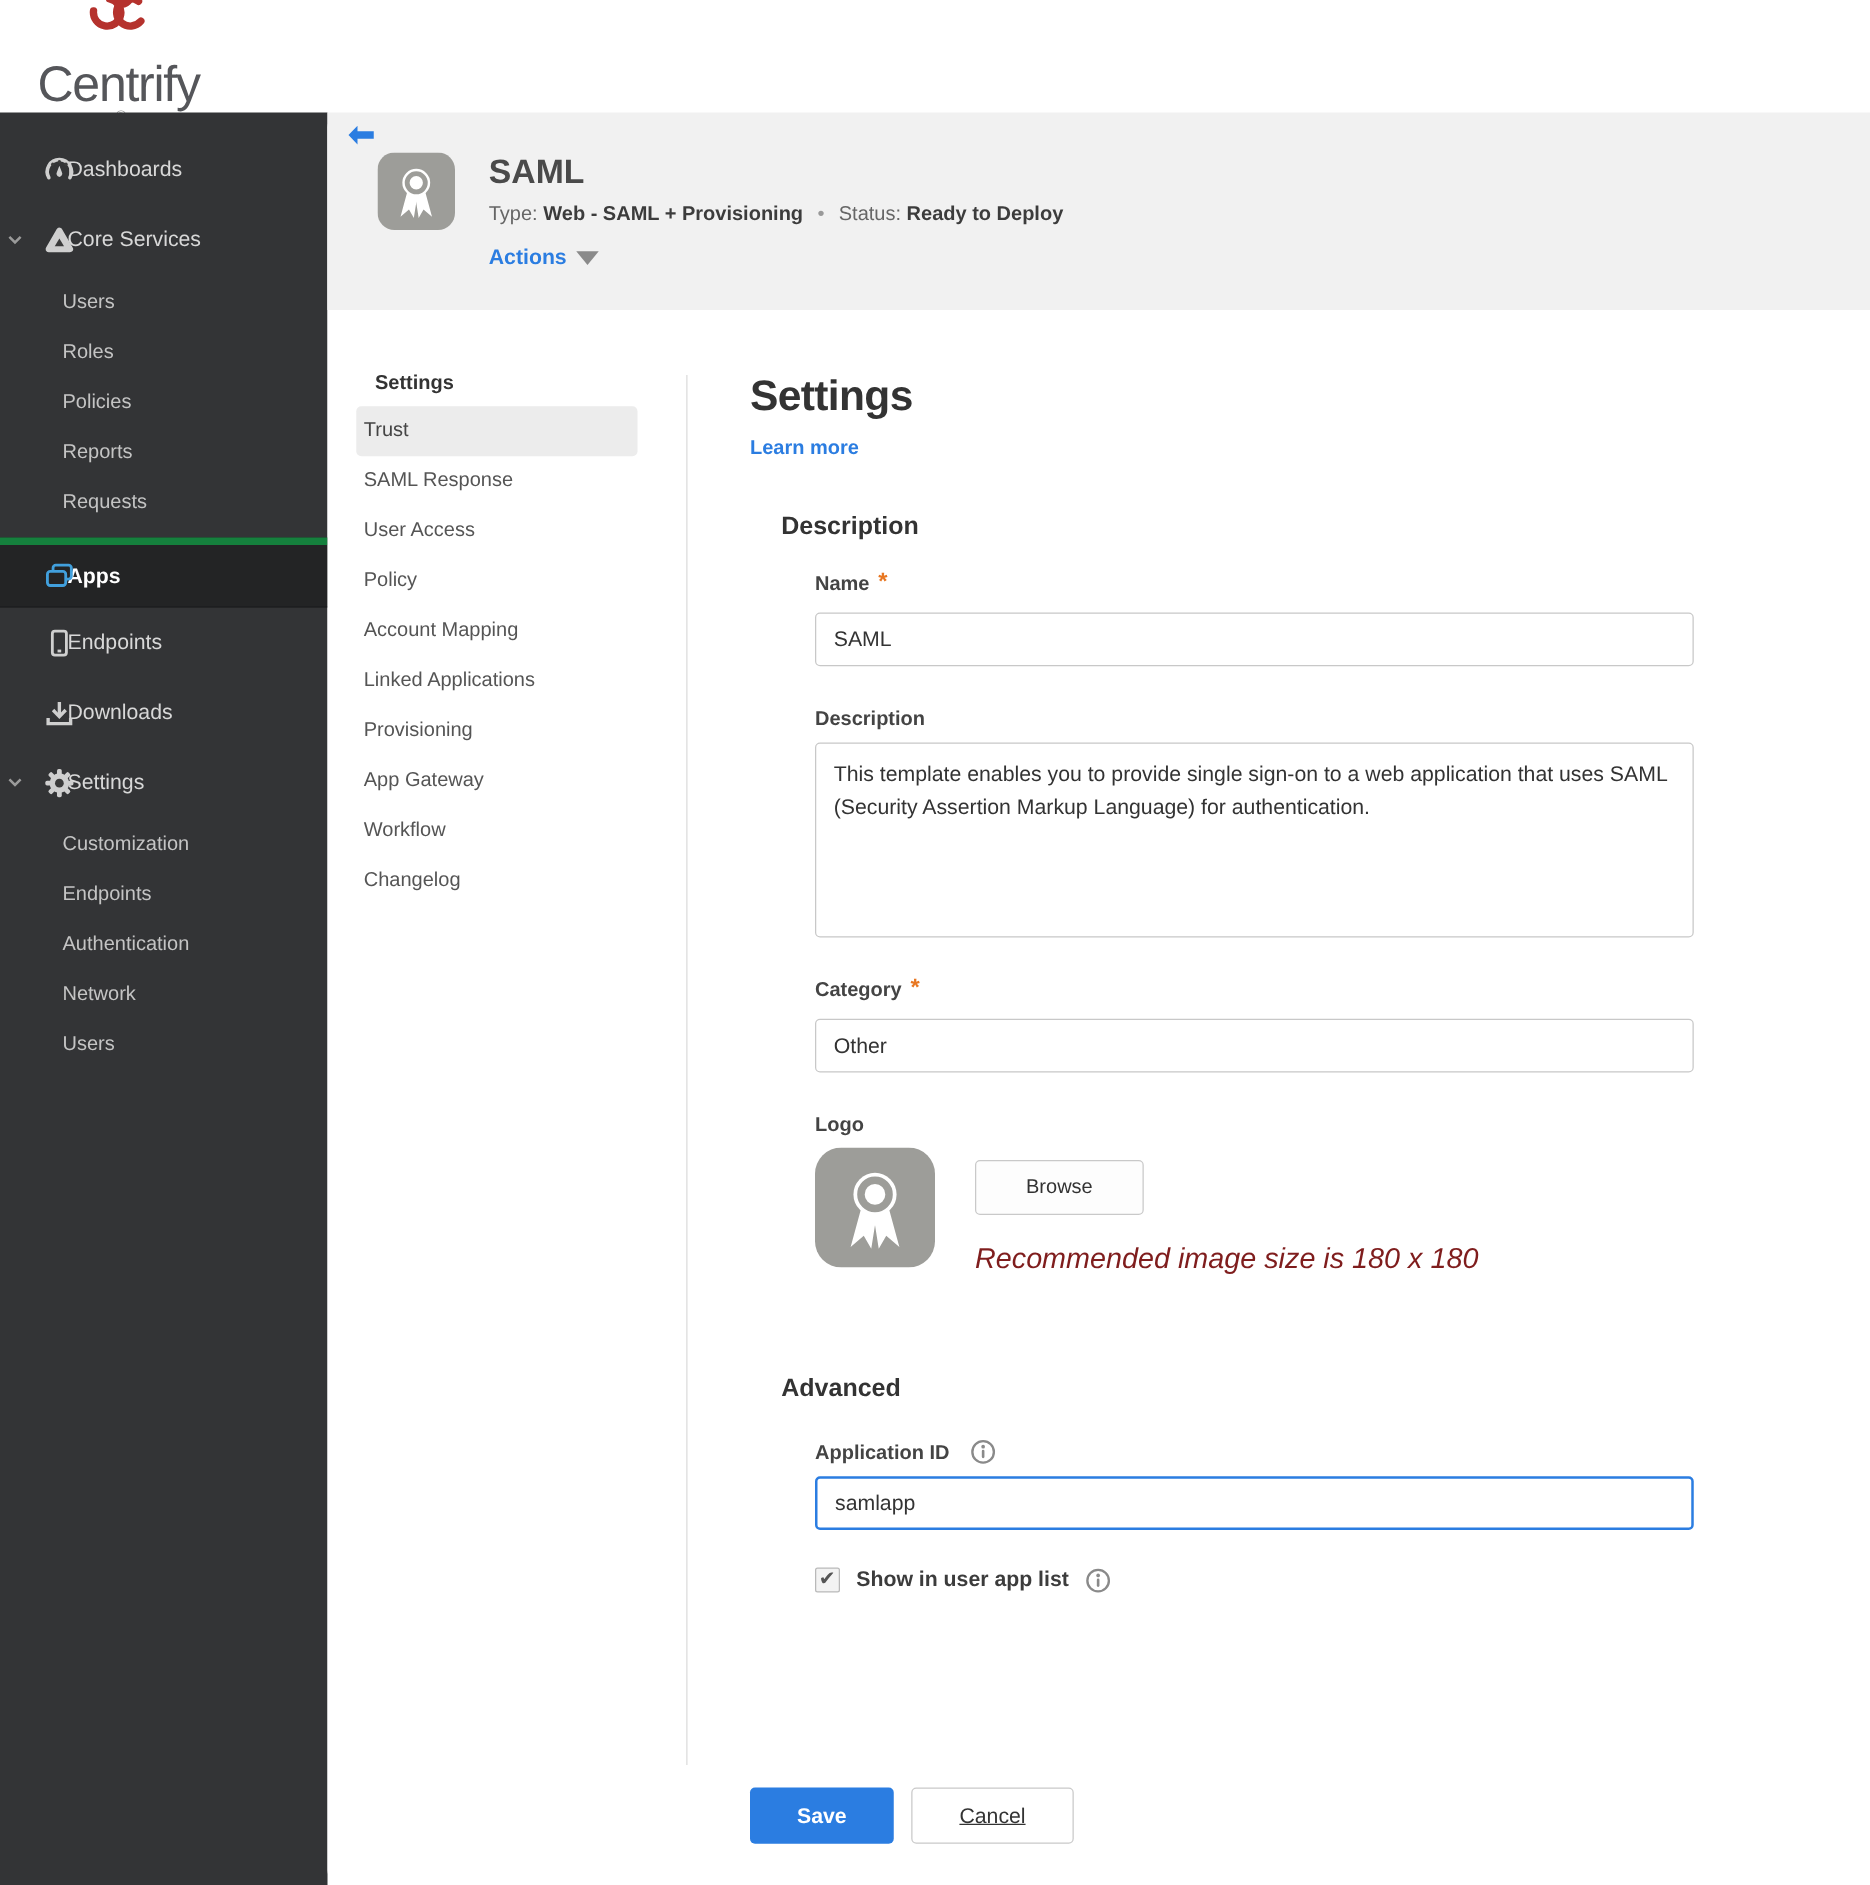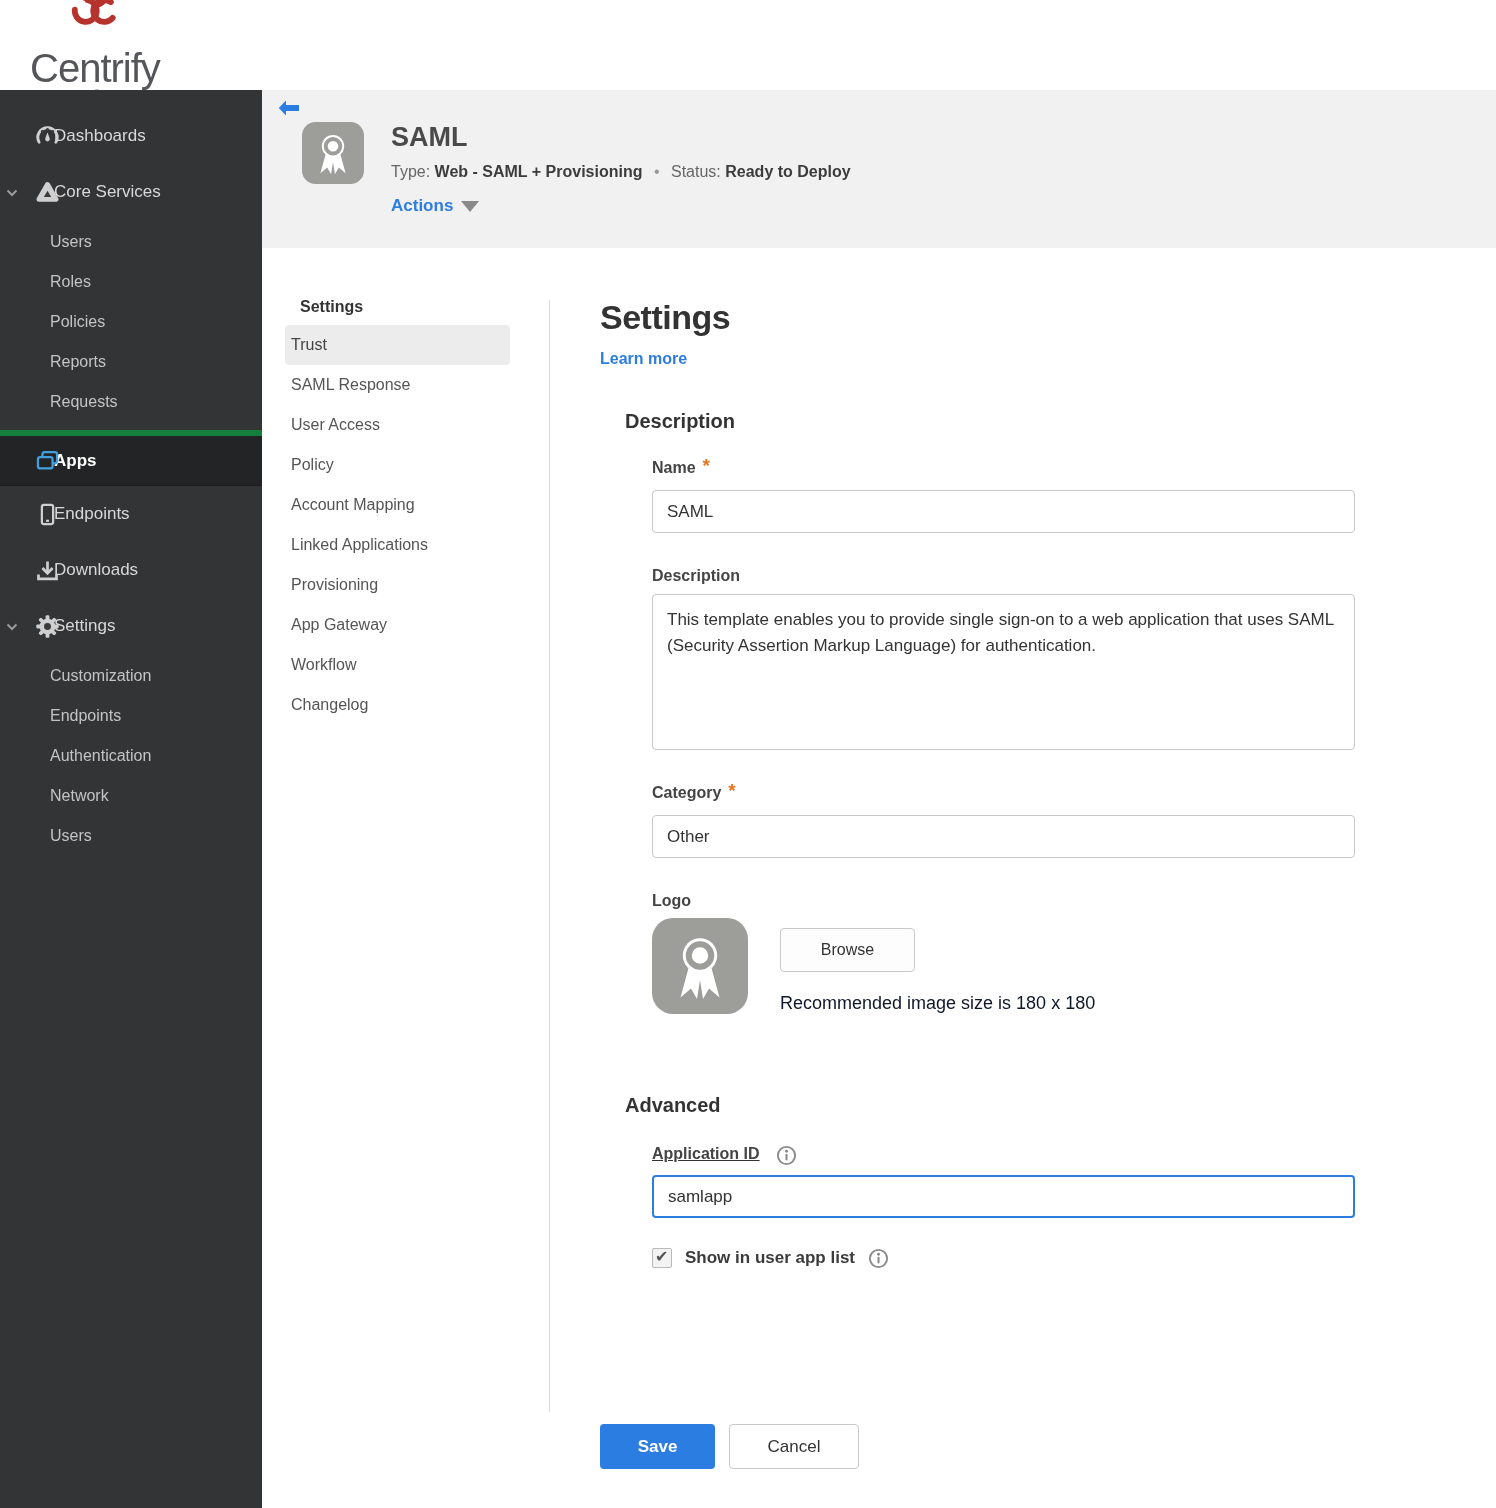--- a/index.html
+++ b/index.html
@@ -72,30 +72,30 @@
   .req-star{ color:var(--asterisk-orange); font-size:19px; font-weight:700; margin-left:7px; position:relative; top:-4px; }
   .mt-name{ margin-top:26px; }
   .mt-field{ margin-top:34px; }
   .text-input{ display:block; margin-top:9px; width:703px; height:43px; border:1px solid #c8c8c8; border-radius:4px; font-size:17px; color:#333; padding:0 14px; font-family:"Liberation Sans","DejaVu Sans",sans-serif; background:#fff; outline:none; }
   .textarea-input{ display:block; margin-top:9px; width:703px; height:156px; border:1px solid #c8c8c8; border-radius:4px; font-size:17px; color:#333; padding:12px 14px; line-height:26px; resize:none; font-family:"Liberation Sans","DejaVu Sans",sans-serif; outline:none; }
   .focused{ border:2px solid var(--accent); }
   .logo-row{ display:flex; margin-top:8px; }
   .logo-img{ width:96px; height:96px; flex:0 0 96px; }
   .logo-right{ margin-left:32px; padding-top:10px; }
   .browse-btn{ width:135px; height:44px; background:#fdfdfd; border:1px solid #c9c9c9; border-radius:4px; font-size:16px; color:#333; cursor:pointer; font-family:"Liberation Sans","DejaVu Sans",sans-serif; }
-  .rec-text{ margin-top:21px; font-size:18px; color:#0f172a; }
-  .label-row{ display:flex; align-items:flex-start; gap:16px;text-decoration:underline; }
+  .rec-text{ margin-top:21px; font-size:23px; color:#7f1d1d;font-style:italic; }
+  .label-row{ display:flex; align-items:flex-end; gap:16px; }
   .mt-appid{ margin-top:28px; }
   .checkbox-row{ margin-top:30px; display:flex; gap:13px; }
   .checkbox{ width:20px; height:20px; background:#f3f3f3; border:1px solid #b9b9b9; border-radius:2px; position:relative; cursor:pointer; }
   .checkbox.checked::after{ content:"\2714"; position:absolute; left:2px; top:-2px; font-size:16px; color:#555; }
   .checkbox-label{ font-size:17px; font-weight:700; color:#3c3c3c; }
   .buttons-row{ margin-top:155px; display:flex; gap:14px; }
   .save-btn{ width:115px; height:45px; background:var(--accent); color:#fff; font-size:17px; font-weight:700; border:none; border-radius:4px; cursor:pointer; font-family:"Liberation Sans","DejaVu Sans",sans-serif; }
-  .cancel-btn{ width:130px; height:45px; background:#fff; color:#333; font-size:17px; border:1px solid #c9c9c9; border-radius:4px; cursor:pointer; font-family:"Liberation Sans","DejaVu Sans",sans-serif; }
+  .cancel-btn{ width:130px; height:45px; background:#fff; color:#333; font-size:17px; border:1px solid #c9c9c9; border-radius:4px; cursor:pointer; font-family:"Liberation Sans","DejaVu Sans",sans-serif;text-decoration:underline; }
   .info-icon{ display:inline-flex; }
 </style>
 </head>
 <body>
 
 <svg width="0" height="0" style="position:absolute">
   <defs>
     <g id="award-glyph">
       <rect x="0" y="0" width="64" height="64" rx="14" fill="#9d9d99"></rect>
       <polygon points="25,31 19,53 26,47 30,54 33,35" fill="#fff"></polygon>

